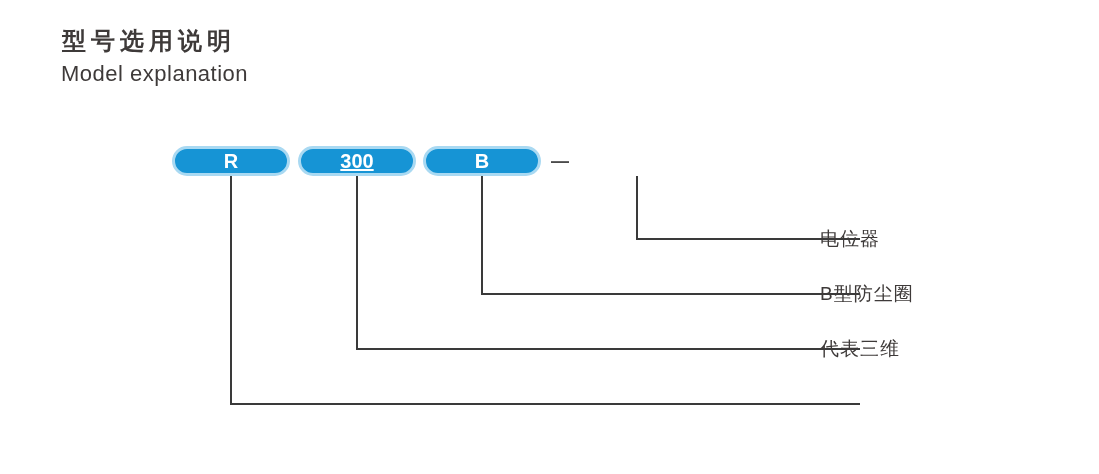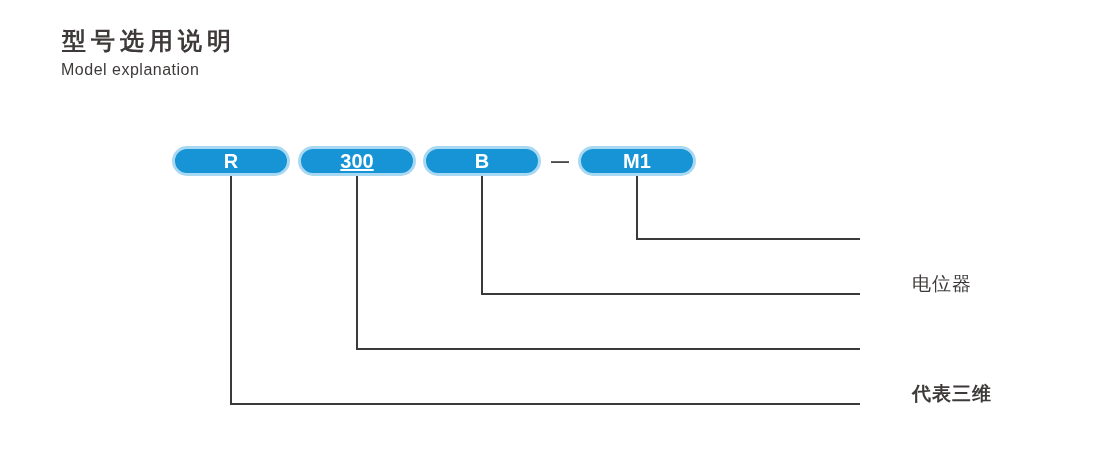--- a/index.html
+++ b/index.html
@@ -29,21 +29,21 @@
     top: 25px;
     font-size: 24px;
     font-weight: 600;
     letter-spacing: 5px;
     color: var(--text);
   }
   .title-en {
     position: absolute;
     left: 61px;
     top: 61px;
-    font-size: 16px;
+    font-size: 22px;
     font-weight: 400;
     letter-spacing: 0.5px;
     color: var(--text);
   }
   .pill {
     position: absolute;
     top: 146px;
     width: 118px;
     height: 30px;
     background: var(--pill-fill);
@@ -88,53 +88,52 @@
   .v-r   { left: 230px; height: 229px; }
   .v-300 { left: 356px; height: 174px; }
   .v-b   { left: 481px; height: 119px; }
   .v-m1  { left: 636px; height: 64px;  }
   .h-r   { left: 230px; top: 403px; width: 630px; }
   .h-300 { left: 356px; top: 348px; width: 504px; }
   .h-b   { left: 481px; top: 293px; width: 379px; }
   .h-m1  { left: 636px; top: 238px; width: 224px; }
   .callout {
     position: absolute;
-    left: 912px;
+    left: 820px;
     height: 24px;
     line-height: 24px;
     font-size: 19px;
     color: var(--text);
     letter-spacing: 1px;
     white-space: nowrap;
-    margin-top: 45px;
   }
   .callout-m1  { top: 227px; }
   .callout-b   { top: 282px; }
-  .callout-300 { top: 337px; font-weight: bold; }
+  .callout-300 { top: 337px; }
   .callout-r   { top: 392px; }
 </style>
 </head>
 <body>
 
 <div class="canvas">
 
   <div class="title-zh">型号选用说明</div>
   <div class="title-en">Model explanation</div>
 
   <div class="pill pill-r">R</div>
   <div class="pill pill-300">300</div>
   <div class="pill pill-b">B</div>
   <div class="separator">—</div>
-  <div class="pill pill-m1">M1</div>
 
   <div class="v-line v-r"></div>
   <div class="v-line v-300"></div>
   <div class="v-line v-b"></div>
   <div class="v-line v-m1"></div>
   <div class="h-line h-r"></div>
   <div class="h-line h-300"></div>
   <div class="h-line h-b"></div>
   <div class="h-line h-m1"></div>
 
   <div class="callout callout-m1">电位器</div>
+  <div class="callout callout-b">B型防尘圈</div>
   <div class="callout callout-300">代表三维</div>
 
 </div>
 
 </body></html>

